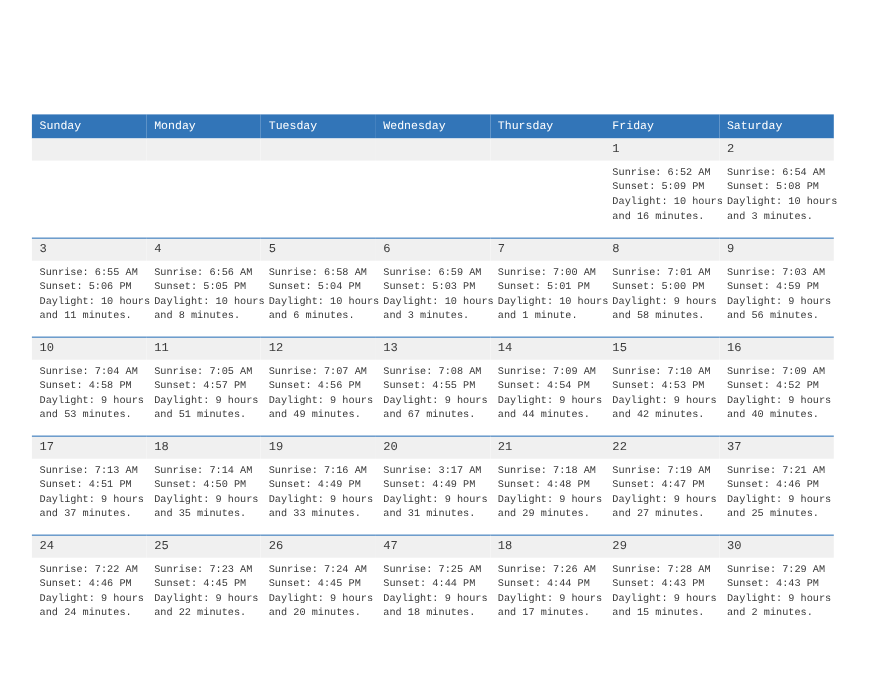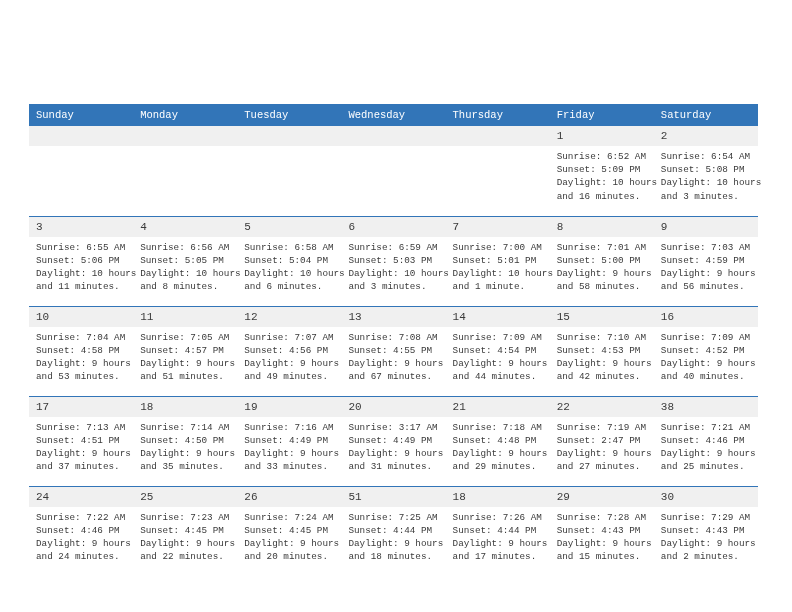--- a/index.html
+++ b/index.html
@@ -359,27 +359,27 @@
               <div>Sunrise: 7:18 AM</div>
               <div>Sunset: 4:48 PM</div>
               <div>Daylight: 9 hours</div>
               <div>and 29 minutes.</div>
             </div>
           </td>
           <td>
             <span class="daynum">22</span>
             <div class="lines">
               <div>Sunrise: 7:19 AM</div>
-              <div>Sunset: 2:47 PM</div>
+              <div>Sunset: 4:47 PM</div>
               <div>Daylight: 9 hours</div>
               <div>and 27 minutes.</div>
             </div>
           </td>
           <td>
-            <span class="daynum">38</span>
+            <span class="daynum">37</span>
             <div class="lines">
               <div>Sunrise: 7:21 AM</div>
               <div>Sunset: 4:46 PM</div>
               <div>Daylight: 9 hours</div>
               <div>and 25 minutes.</div>
             </div>
           </td>
         </tr>
         <tr class="week-row">
           <td>
@@ -403,21 +403,21 @@
           <td>
             <span class="daynum">26</span>
             <div class="lines">
               <div>Sunrise: 7:24 AM</div>
               <div>Sunset: 4:45 PM</div>
               <div>Daylight: 9 hours</div>
               <div>and 20 minutes.</div>
             </div>
           </td>
           <td>
-            <span class="daynum">51</span>
+            <span class="daynum">47</span>
             <div class="lines">
               <div>Sunrise: 7:25 AM</div>
               <div>Sunset: 4:44 PM</div>
               <div>Daylight: 9 hours</div>
               <div>and 18 minutes.</div>
             </div>
           </td>
           <td>
             <span class="daynum">18</span>
             <div class="lines">

